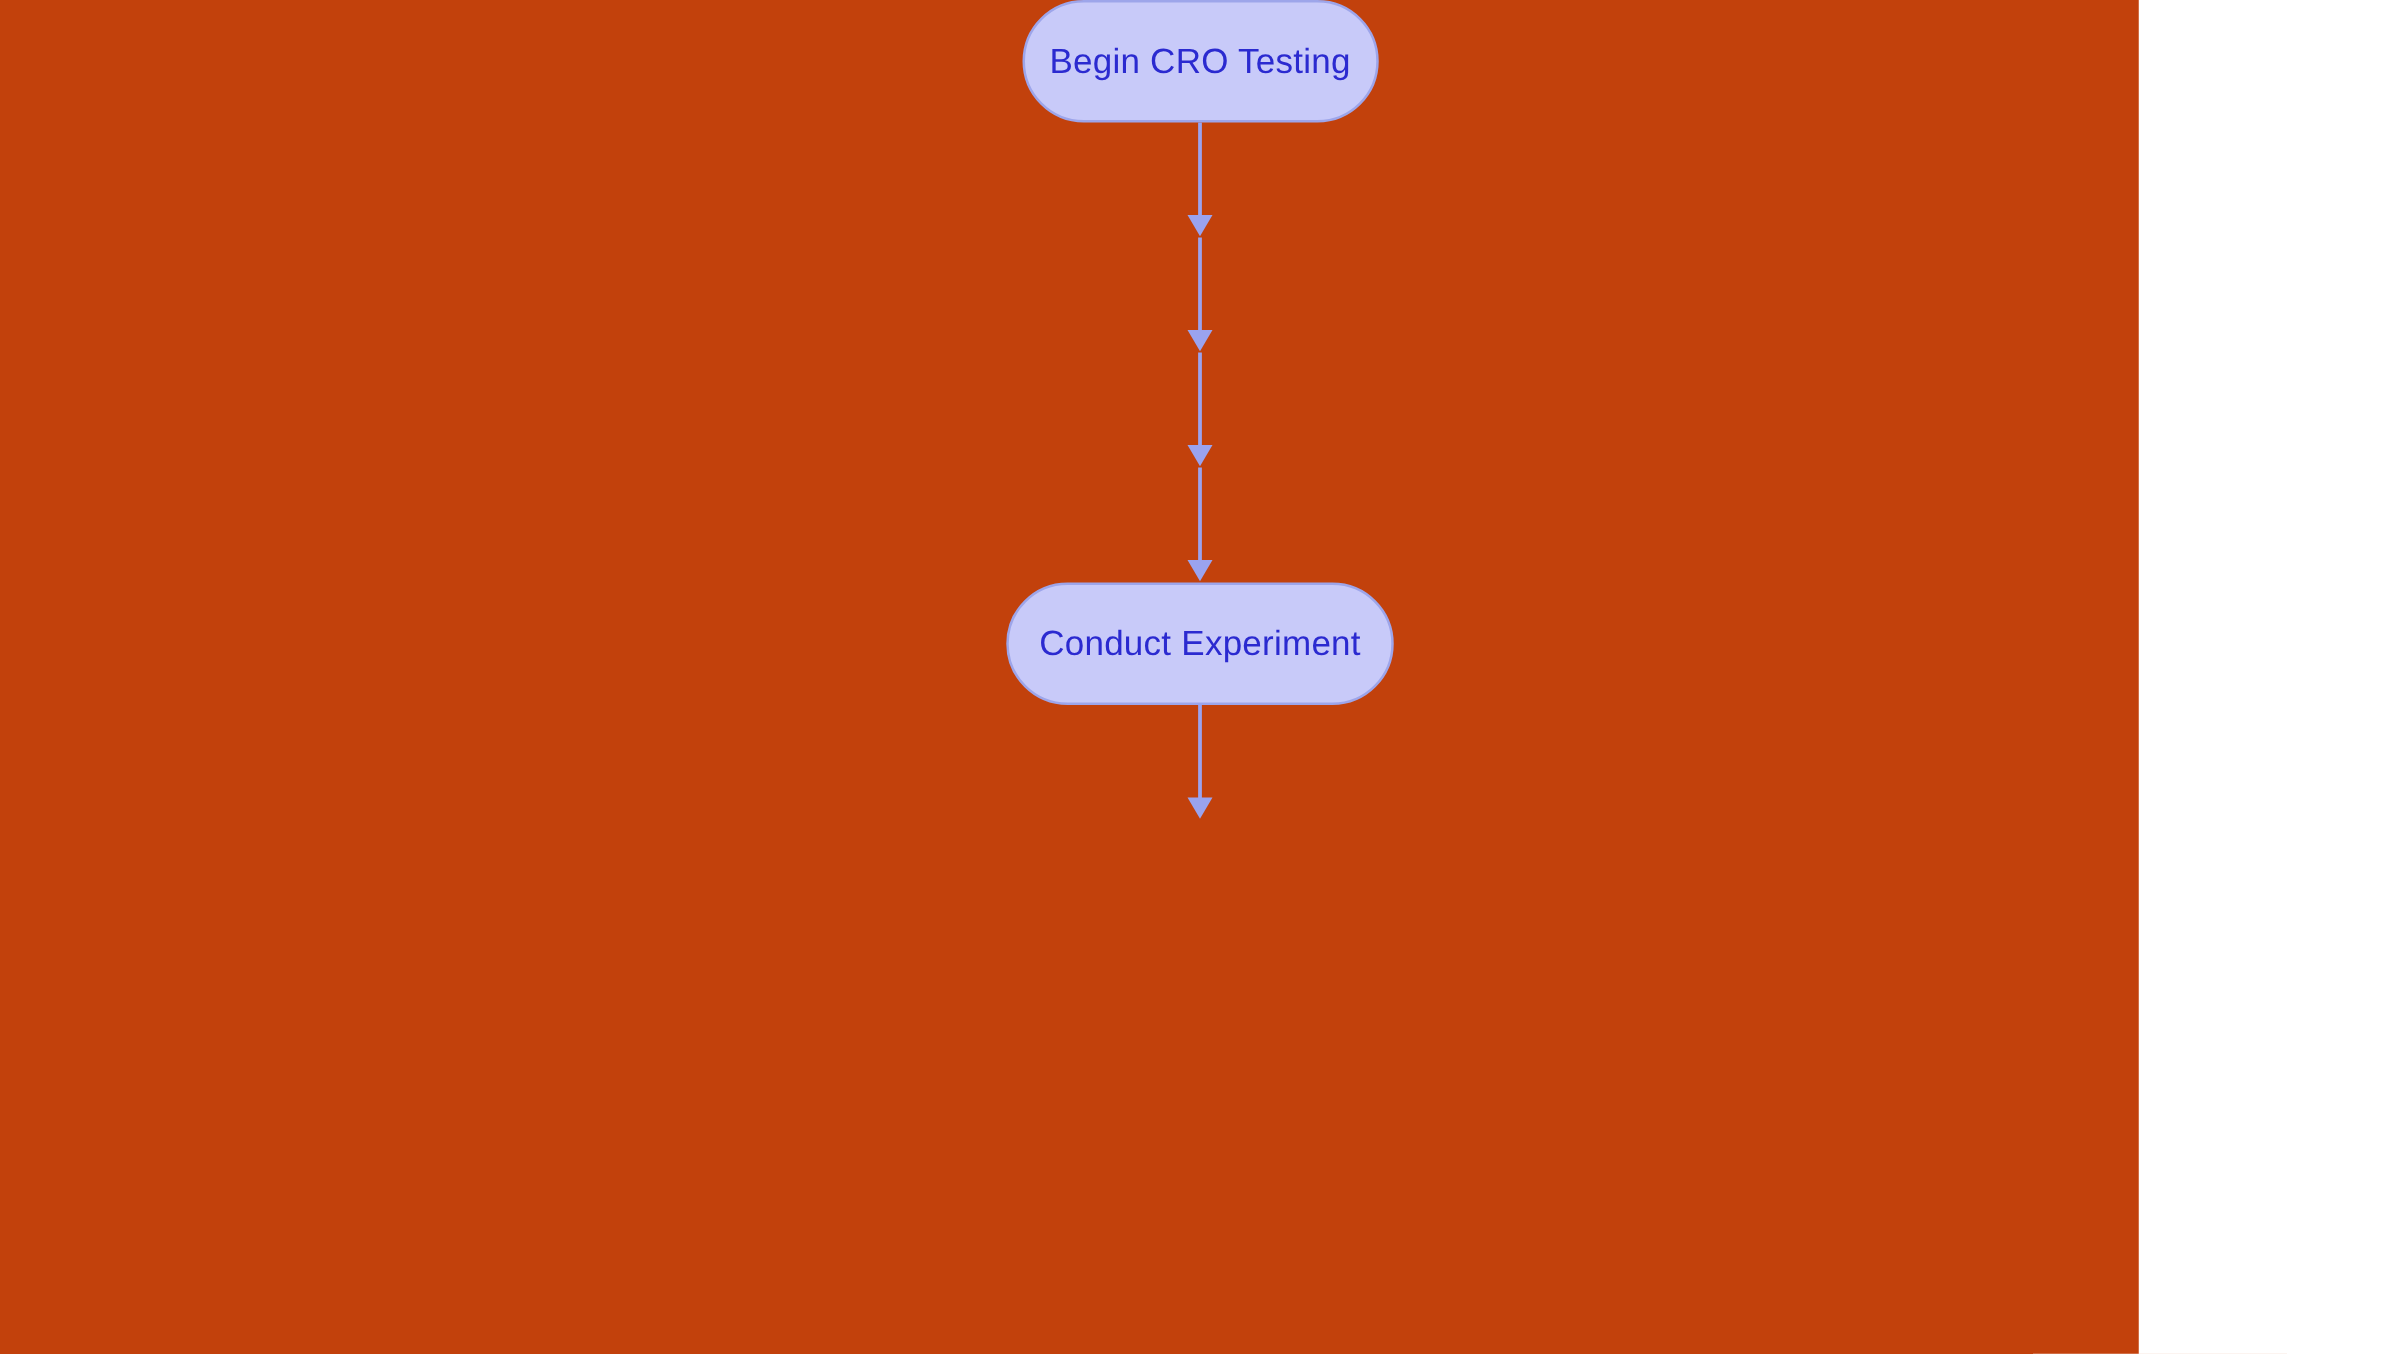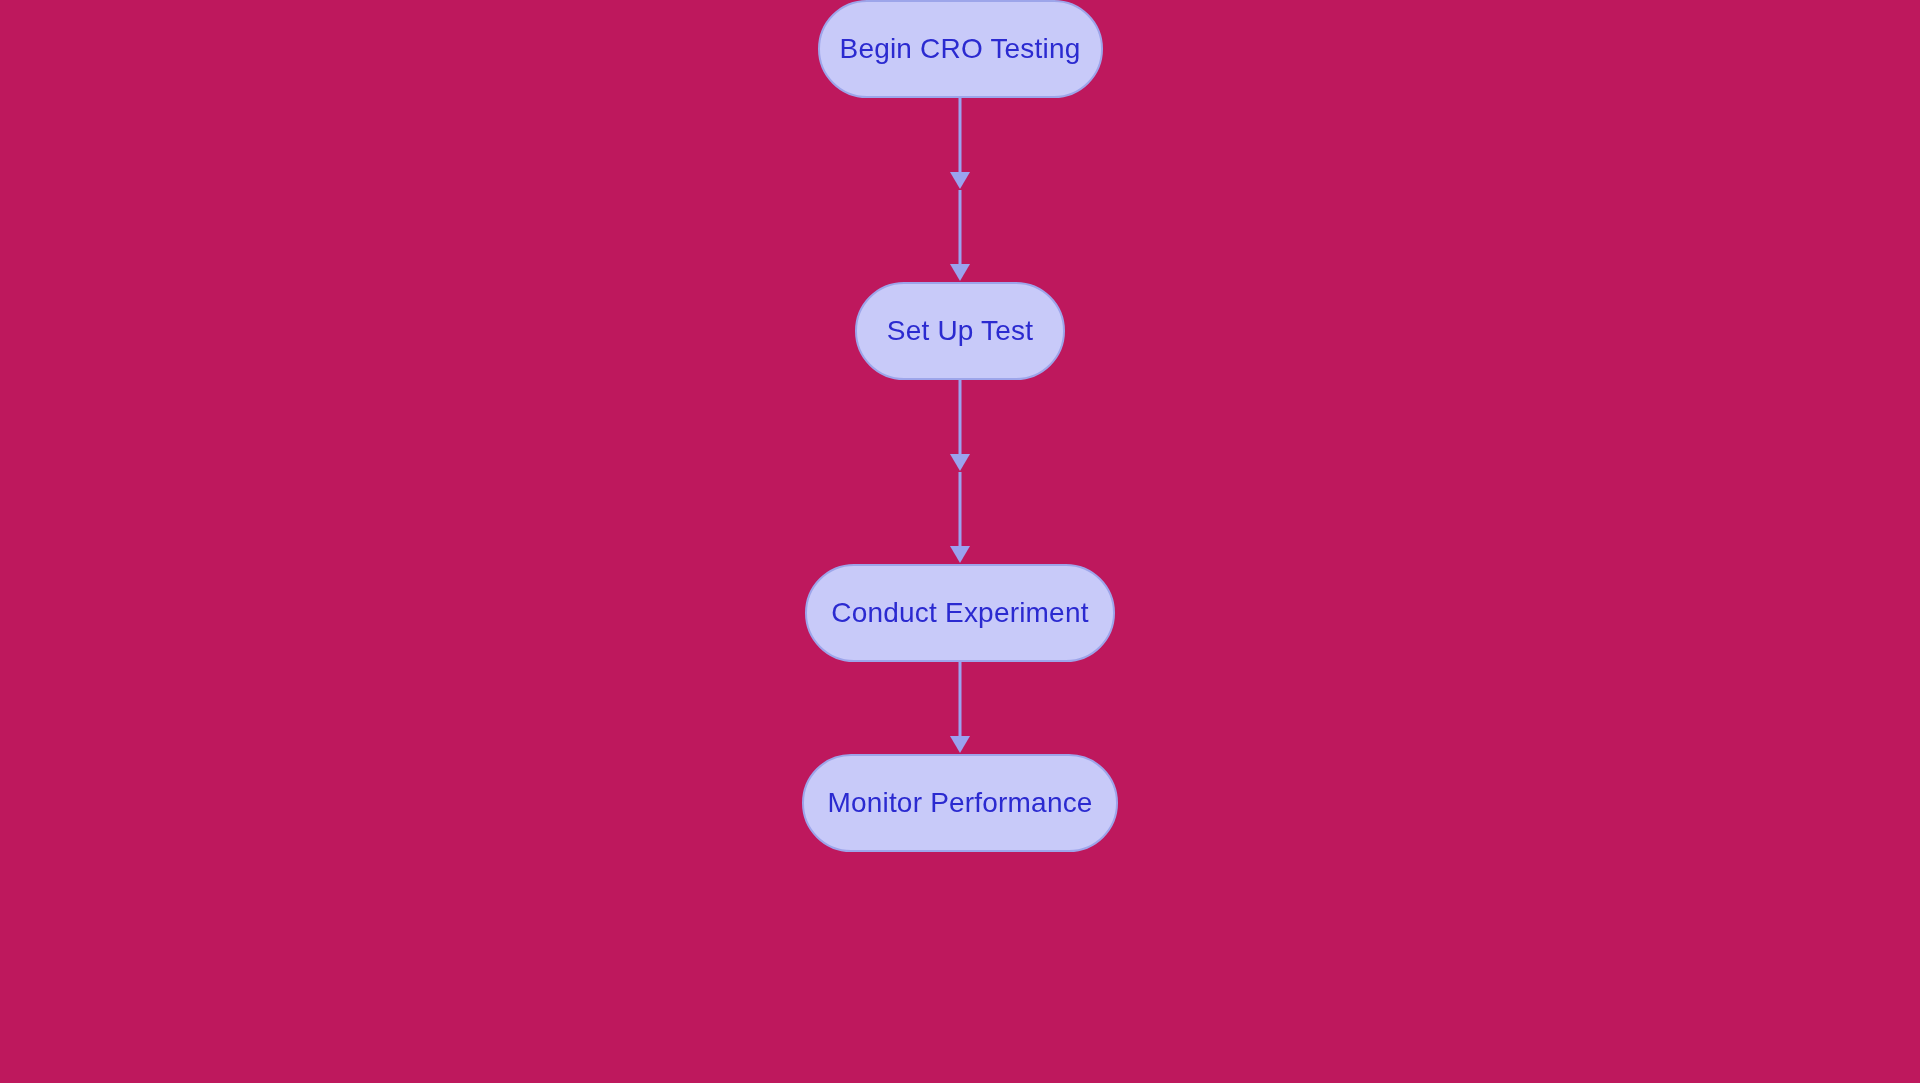--- a/index.html
+++ b/index.html
@@ -10,23 +10,23 @@
   }
   body {
     width: 1920px;
     height: 1083px;
     font-family: "Liberation Sans", sans-serif;
     overflow: hidden;
   }
 
   #flowchart {
     position: relative;
-    width: 1920px;
+    width: 1711px;
     height: 1083px;
-    background: #be185d;
+    background: #c2410c;
   }
 
   .flow-column {
     position: absolute;
     left: 0;
     top: 0;
     width: 1920px;
     height: 1083px;
     display: flex;
     flex-direction: column;
@@ -107,23 +107,20 @@
       <div class="connector-line"></div>
       <div class="connector-head"></div>
     </div>
 
 
     <div class="connector">
       <div class="connector-line"></div>
       <div class="connector-head"></div>
     </div>
 
-    <div class="node w-set-up-test">
-      <span class="node-label">Set Up Test</span>
-    </div>
 
     <div class="connector">
       <div class="connector-line"></div>
       <div class="connector-head"></div>
     </div>
 
 
     <div class="connector">
       <div class="connector-line"></div>
       <div class="connector-head"></div>
@@ -131,18 +128,15 @@
 
     <div class="node w-conduct-experiment">
       <span class="node-label">Conduct Experiment</span>
     </div>
 
     <div class="connector">
       <div class="connector-line"></div>
       <div class="connector-head"></div>
     </div>
 
-    <div class="node w-monitor-performance">
-      <span class="node-label">Monitor Performance</span>
-    </div>
 
   </div>
 </div>
 
 </body></html>

